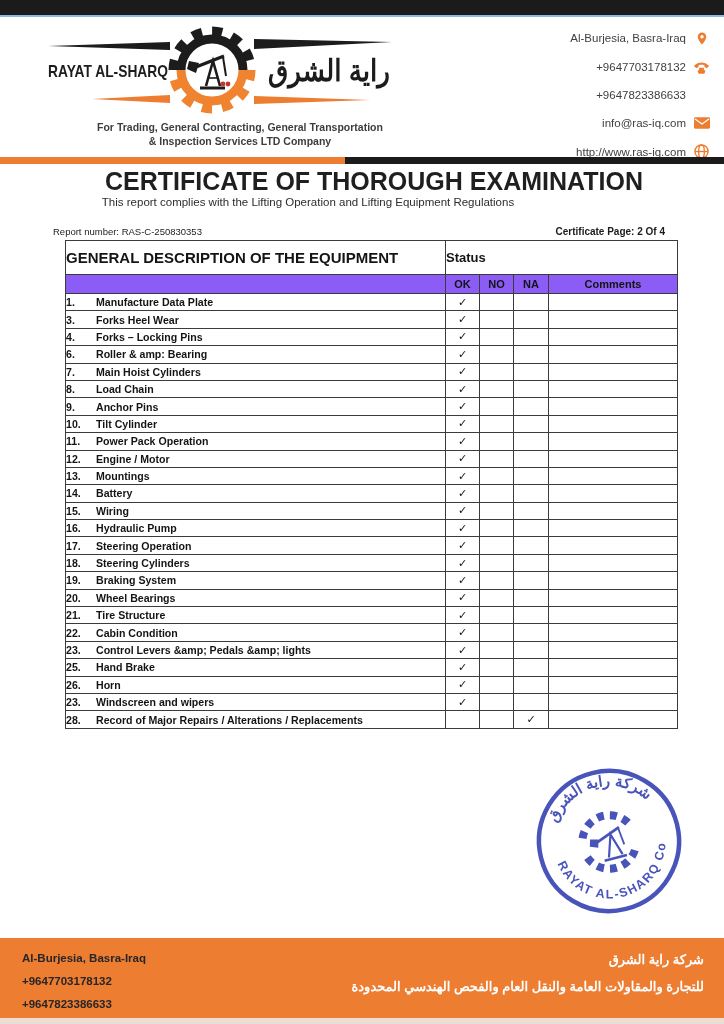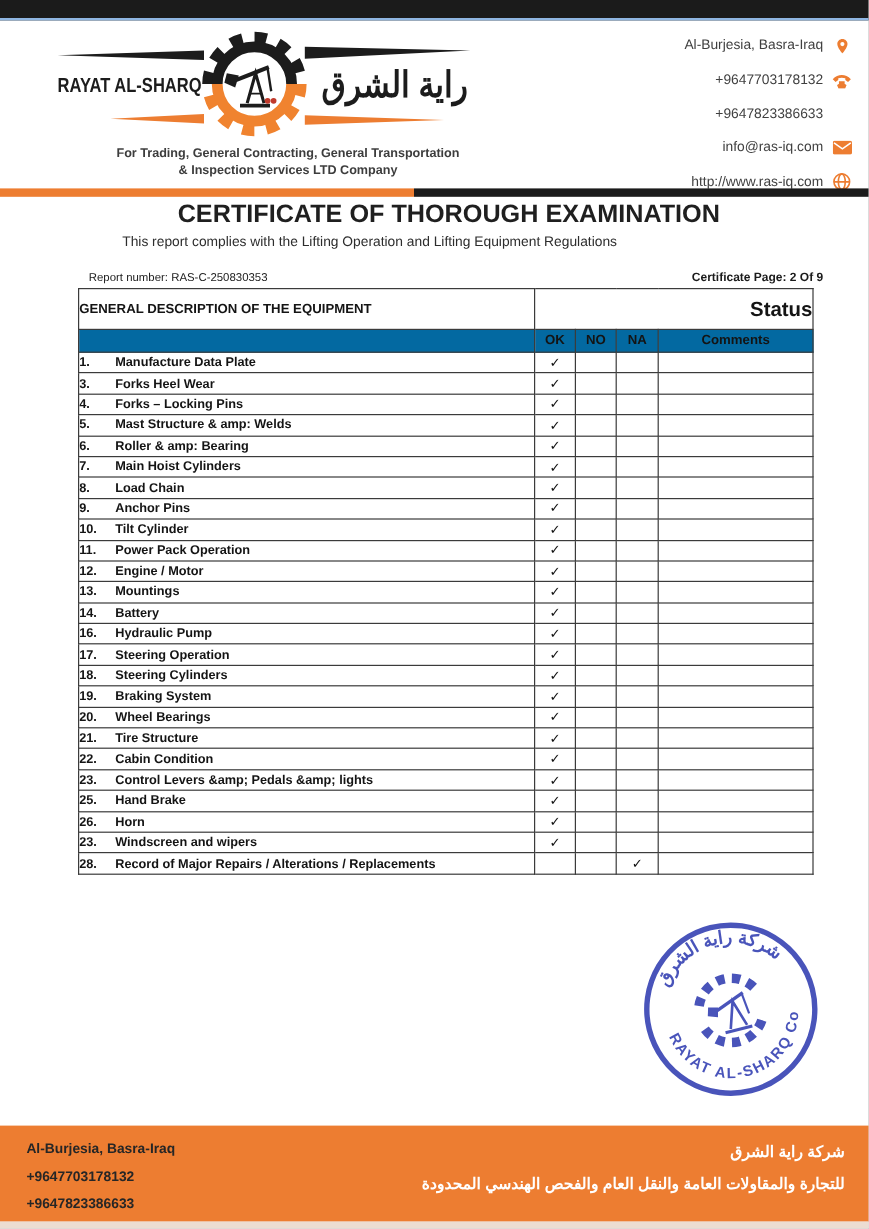--- a/index.html
+++ b/index.html
@@ -14,36 +14,36 @@
   .contact { position:absolute; right:14px; top:24px; display:flex; flex-direction:column; }
   .contact-row { display:flex; align-items:center; justify-content:flex-end; height:28.4px; }
   .contact-row .ctext { font-size:11.5px; color:#3f3f3f; }
   .contact-row .cicon { width:17px; display:flex; justify-content:center; margin-left:7px; }
 
   .divider { position:absolute; left:0; top:157px; width:724px; height:7px; display:flex; }
   .divider .seg-orange { width:345px; height:100%; background:#ED7D31; }
   .divider .seg-black  { flex:1; height:100%; background:#1b1b1b; }
 
   .doc-title { position:absolute; left:0; top:167px; width:724px; text-align:center;
-               font-size:21px; font-weight:bold; color:#1f1f1f;padding-left:24px; }
+               font-size:25px; font-weight:bold; color:#1f1f1f;padding-left:24px; }
   .doc-subtitle { position:absolute; left:0; top:196px; width:616px; text-align:center;
                   font-size:11.5px; color:#2d2d2d; }
 
-  .meta-row { position:absolute; left:74px; top:226px; width:612px; display:flex;
+  .meta-row { position:absolute; left:53px; top:226px; width:612px; display:flex;
               justify-content:space-between; align-items:flex-end; }
   .meta-row .report { font-size:9.5px; color:#222; }
   .meta-row .certpage { font-size:10px; font-weight:bold; color:#1b1b1b; }
 
   table.equip { position:absolute; left:65px; top:240px; width:612px;
                 border-collapse:collapse; table-layout:fixed; }
   table.equip th, table.equip td { border:1px solid #3b3b3b; padding:0; }
   table.equip { border:1.5px solid #2d2d2d; }
-  th.desc-h { height:34px; font-size:11px; font-weight:bold; text-align:left; padding-left:8px; color:#141414; }
-  th.status-h { font-size:17px; font-weight:bold; text-align:right; color:#141414; }
-  tr.orange-row th { background:#0369a1; height:19px; font-size:11px; font-weight:bold;
+  th.desc-h { height:34px; font-size:15px; font-weight:bold; text-align:left; padding-left:8px; color:#141414; }
+  th.status-h { font-size:13px; font-weight:bold; text-align:left; color:#141414; }
+  tr.orange-row th { background:#8b5cf6; height:19px; font-size:11px; font-weight:bold;
                      text-align:center; color:#141414; }
   td.desc { height:17.4px; font-size:10.6px; font-weight:bold; color:#141414; padding-left:9px;
             white-space:nowrap; overflow:hidden;margin-top:39px; }
   td.desc .num { display:inline-block; width:30px; }
   td.chk { text-align:center; font-family:"DejaVu Sans", sans-serif;
            font-size:11px; font-weight:bold; color:#111; }
   td.com { }
 
   .stamp { position:absolute; left:532px; top:764px; transform:rotate(-14deg); opacity:.92; }
 
@@ -156,21 +156,21 @@
   <div class="divider">
     <div class="seg-orange"></div>
     <div class="seg-black"></div>
   </div>
 
   <div class="doc-title">CERTIFICATE OF THOROUGH EXAMINATION</div>
   <div class="doc-subtitle">This report complies with the Lifting Operation and Lifting Equipment Regulations</div>
 
   <div class="meta-row">
     <span class="report">Report number: RAS-C-250830353</span>
-    <span class="certpage">Certificate Page: 2 Of 9</span>
+    <span class="certpage">Certificate Page: 2 Of 4</span>
   </div>
 
   <table class="equip">
     <colgroup>
       <col style="width:380px">
         <col style="width:34px">
         <col style="width:34px">
       <col style="width:35px">
         <col style="width:129px">
     </colgroup>
@@ -203,27 +203,20 @@
           <td class="com"></td>
         </tr>
         <tr>
           <td class="desc"><span class="num">4.</span><span class="lbl">Forks – Locking Pins</span></td>
           <td class="chk">✓</td>
           <td class="chk"></td>
           <td class="chk"></td>
           <td class="com"></td>
         </tr>
         <tr>
-          <td class="desc"><span class="num">5.</span><span class="lbl">Mast Structure &amp; amp: Welds</span></td>
-          <td class="chk">✓</td>
-          <td class="chk"></td>
-          <td class="chk"></td>
-          <td class="com"></td>
-        </tr>
-        <tr>
           <td class="desc"><span class="num">6.</span><span class="lbl">Roller &amp; amp: Bearing</span></td>
           <td class="chk">✓</td>
           <td class="chk"></td>
           <td class="chk"></td>
           <td class="com"></td>
         </tr>
         <tr>
           <td class="desc"><span class="num">7.</span><span class="lbl">Main Hoist Cylinders</span></td>
           <td class="chk">✓</td>
           <td class="chk"></td>
@@ -267,20 +260,27 @@
         </tr>
         <tr>
           <td class="desc"><span class="num">13.</span><span class="lbl">Mountings</span></td>
           <td class="chk">✓</td>
           <td class="chk"></td>
           <td class="chk"></td>
           <td class="com"></td>
         </tr>
         <tr>
           <td class="desc"><span class="num">14.</span><span class="lbl">Battery</span></td>
+          <td class="chk">✓</td>
+          <td class="chk"></td>
+          <td class="chk"></td>
+          <td class="com"></td>
+        </tr>
+        <tr>
+          <td class="desc"><span class="num">15.</span><span class="lbl">Wiring</span></td>
           <td class="chk">✓</td>
           <td class="chk"></td>
           <td class="chk"></td>
           <td class="com"></td>
         </tr>
         <tr>
           <td class="desc"><span class="num">16.</span><span class="lbl">Hydraulic Pump</span></td>
           <td class="chk">✓</td>
           <td class="chk"></td>
           <td class="chk"></td>

